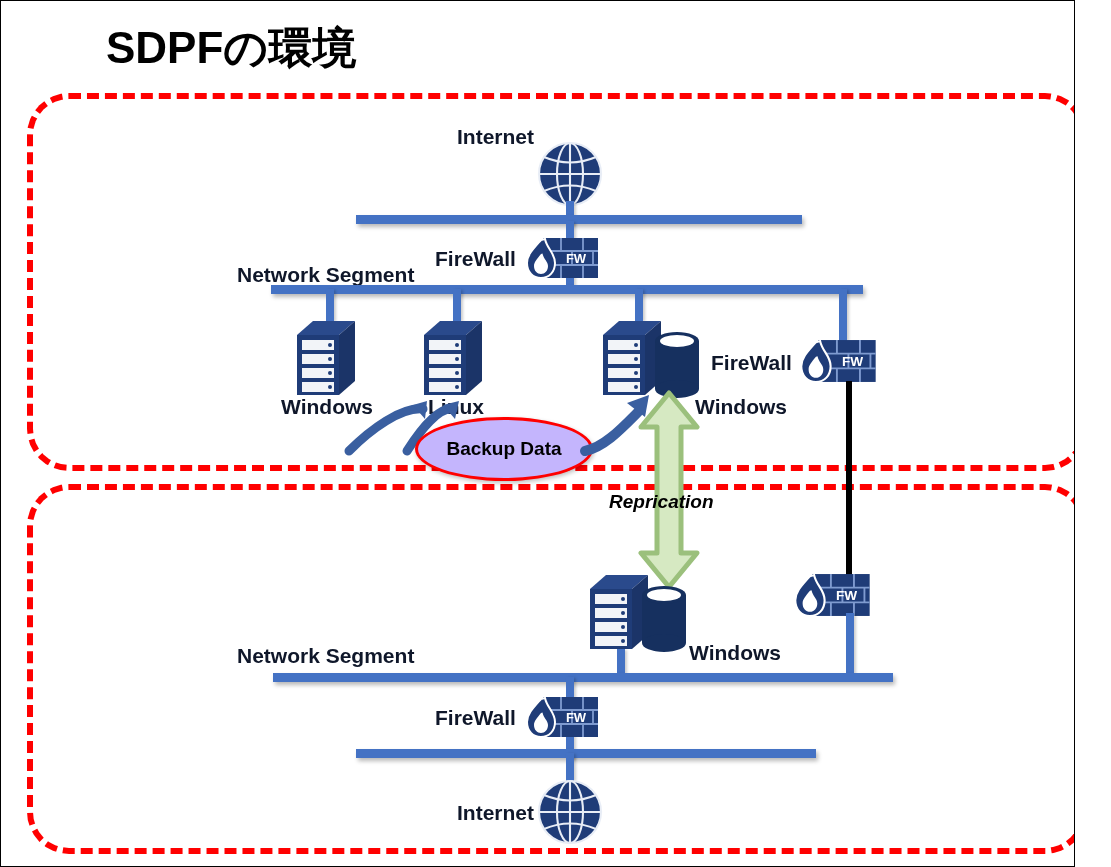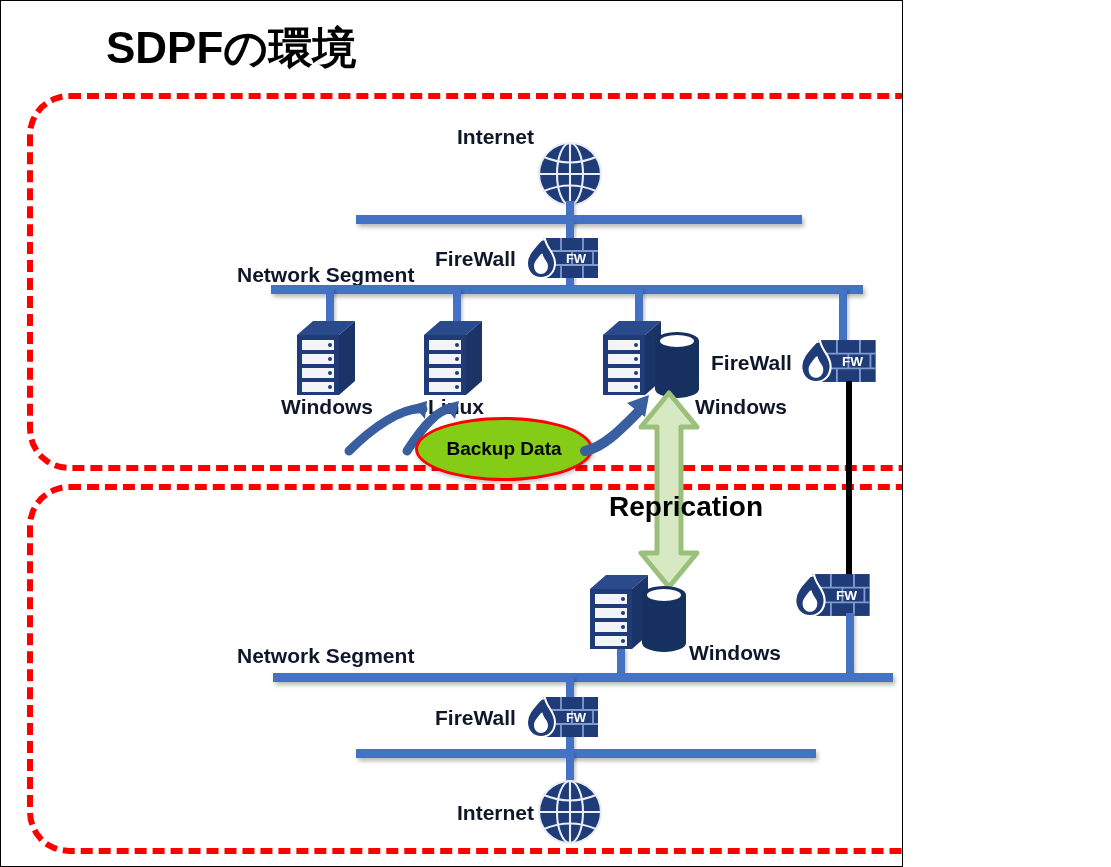--- a/index.html
+++ b/index.html
@@ -2,21 +2,21 @@
 <html><head>
 <meta charset="utf-8">
 <style>
   html, body {
     margin: 0;
     padding: 0;
     background: #ffffff;
   }
   #canvas {
     position: relative;
-    width: 903px;
+    width: 1075px;
     height: 867px;
     background: #ffffff;
     border: 1px solid #000000;
     box-sizing: border-box;
     overflow: hidden;
     font-family: "Liberation Sans", sans-serif;
   }
   .title {
     position: absolute;
     left: 105px;
@@ -61,40 +61,41 @@
     color: #0f172a;
     white-space: nowrap;
   }
 
   
   .icon { position: absolute; }
   .icon svg { display: block; overflow: visible; }
 
   .ellipse-backup {
     position: absolute;
-    background: #84cc16;
+    background: #c4b5fd;
     border: 3px solid #FF0000;
     border-radius: 50%;
     display: flex;
     align-items: center;
     justify-content: center;
     box-shadow: 1px 2px 4px rgba(0,0,0,0.25);
   }
   .ellipse-backup span {
     font-size: 19px;
     font-weight: 700;
     color: #000000;
     white-space: nowrap;
   }
   .repl-label {
     position: absolute;
-    font-size: 28px;
+    font-size: 19px;
     font-weight: 700;
     color: #000000;
     white-space: nowrap;
+    font-style: italic;
   }
 </style>
 </head>
 <body>
 
 <div id="canvas">
 
   <div class="title">SDPFの環境</div>
 
   <div class="zone" id="zone-top"></div>

